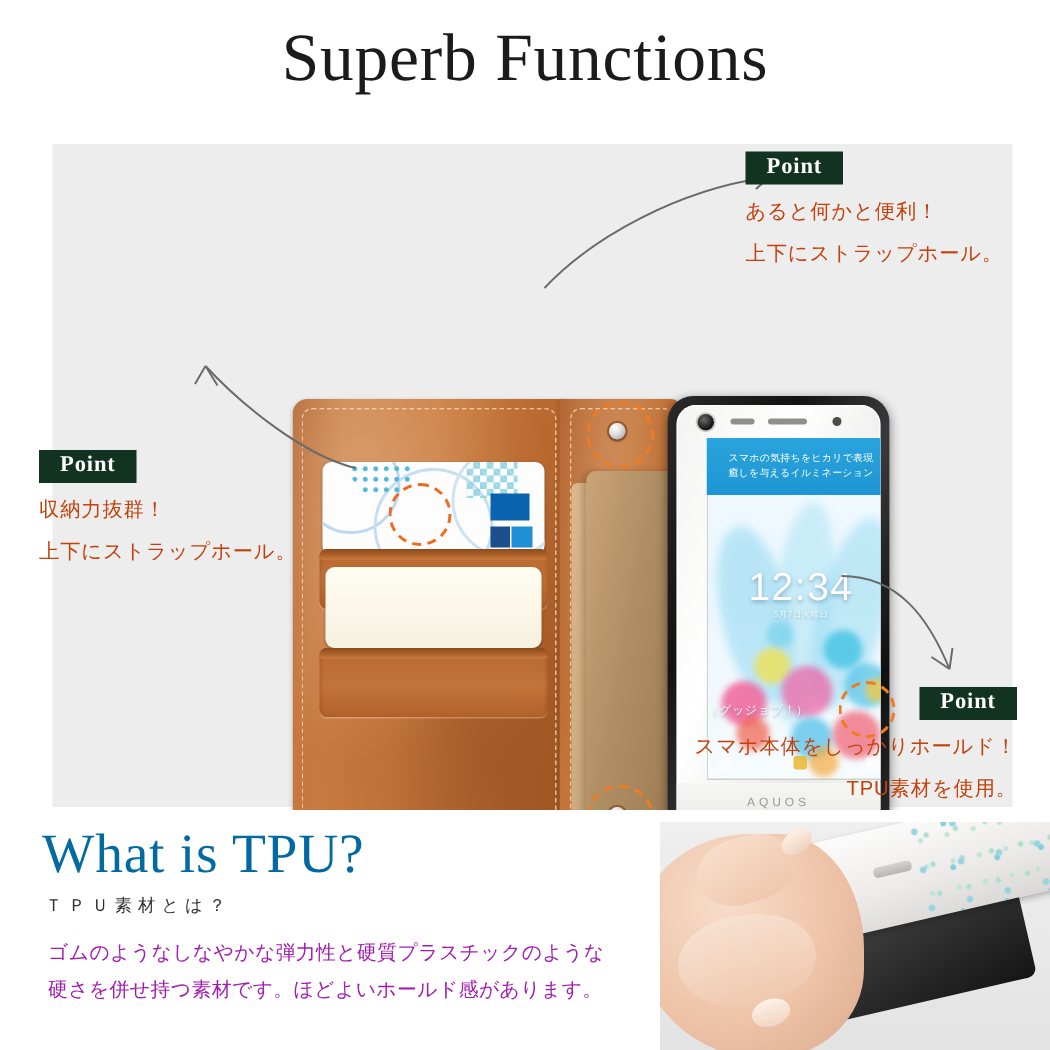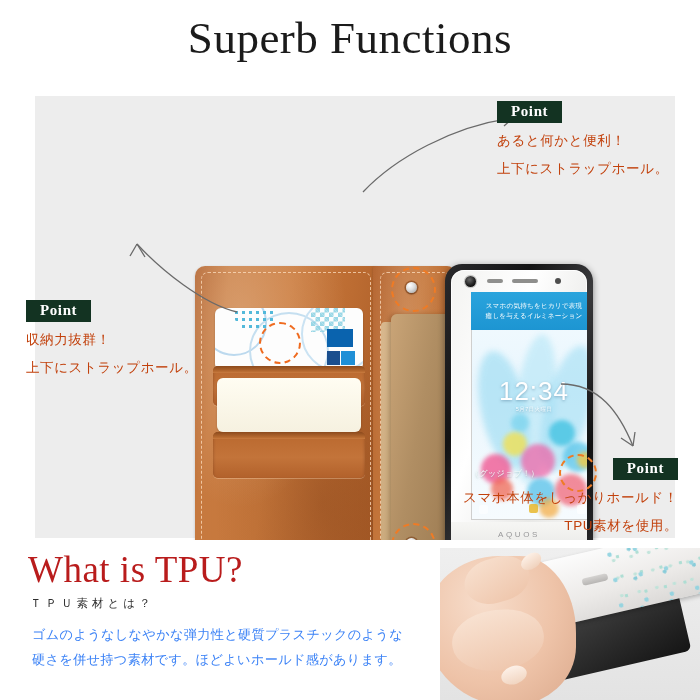--- a/index.html
+++ b/index.html
@@ -220,28 +220,28 @@
   #callout-pocket{position:absolute;left:26px;top:300px;width:200px;}
   #callout-pocket .callout-text{margin-top:7px;}
   #callout-tpu{position:absolute;left:438px;top:458px;width:240px;text-align:right;}
   #callout-tpu .callout-text{margin-top:7px;}
   svg.arrow{position:absolute;overflow:visible;}
   
   #bottom{position:absolute;left:0;top:540px;width:700px;height:160px;background:#fff;}
   #tpu-heading{
     position:absolute;left:28px;top:9px;
     font-family:"Liberation Serif","DejaVu Serif",serif;
-    font-size:37px;color:#b91c1c;letter-spacing:.5px;line-height:42px;
+    font-size:37px;color:#0369a1;letter-spacing:.5px;line-height:42px;
   }
   #tpu-subheading{
     position:absolute;left:30px;top:56px;font-size:11.5px;color:#2e2e2e;letter-spacing:4px;
   }
   #tpu-body{
     position:absolute;left:32px;top:82px;width:400px;
-    font-size:13.2px;color:#3b82f6;line-height:25px;letter-spacing:.3px;
+    font-size:13.2px;color:#a21caf;line-height:25px;letter-spacing:.3px;
   }
   
   #photo{
     position:absolute;left:440px;top:548px;width:262px;height:152px;
     background:#e9e9e9;overflow:hidden;
   }
   #photo-bg{position:absolute;left:0;top:0;width:262px;height:152px;
     background:linear-gradient(180deg,#efefef 0%,#e3e3e3 100%);}
   #hand{
     position:absolute;left:-14px;top:8px;width:150px;height:150px;

